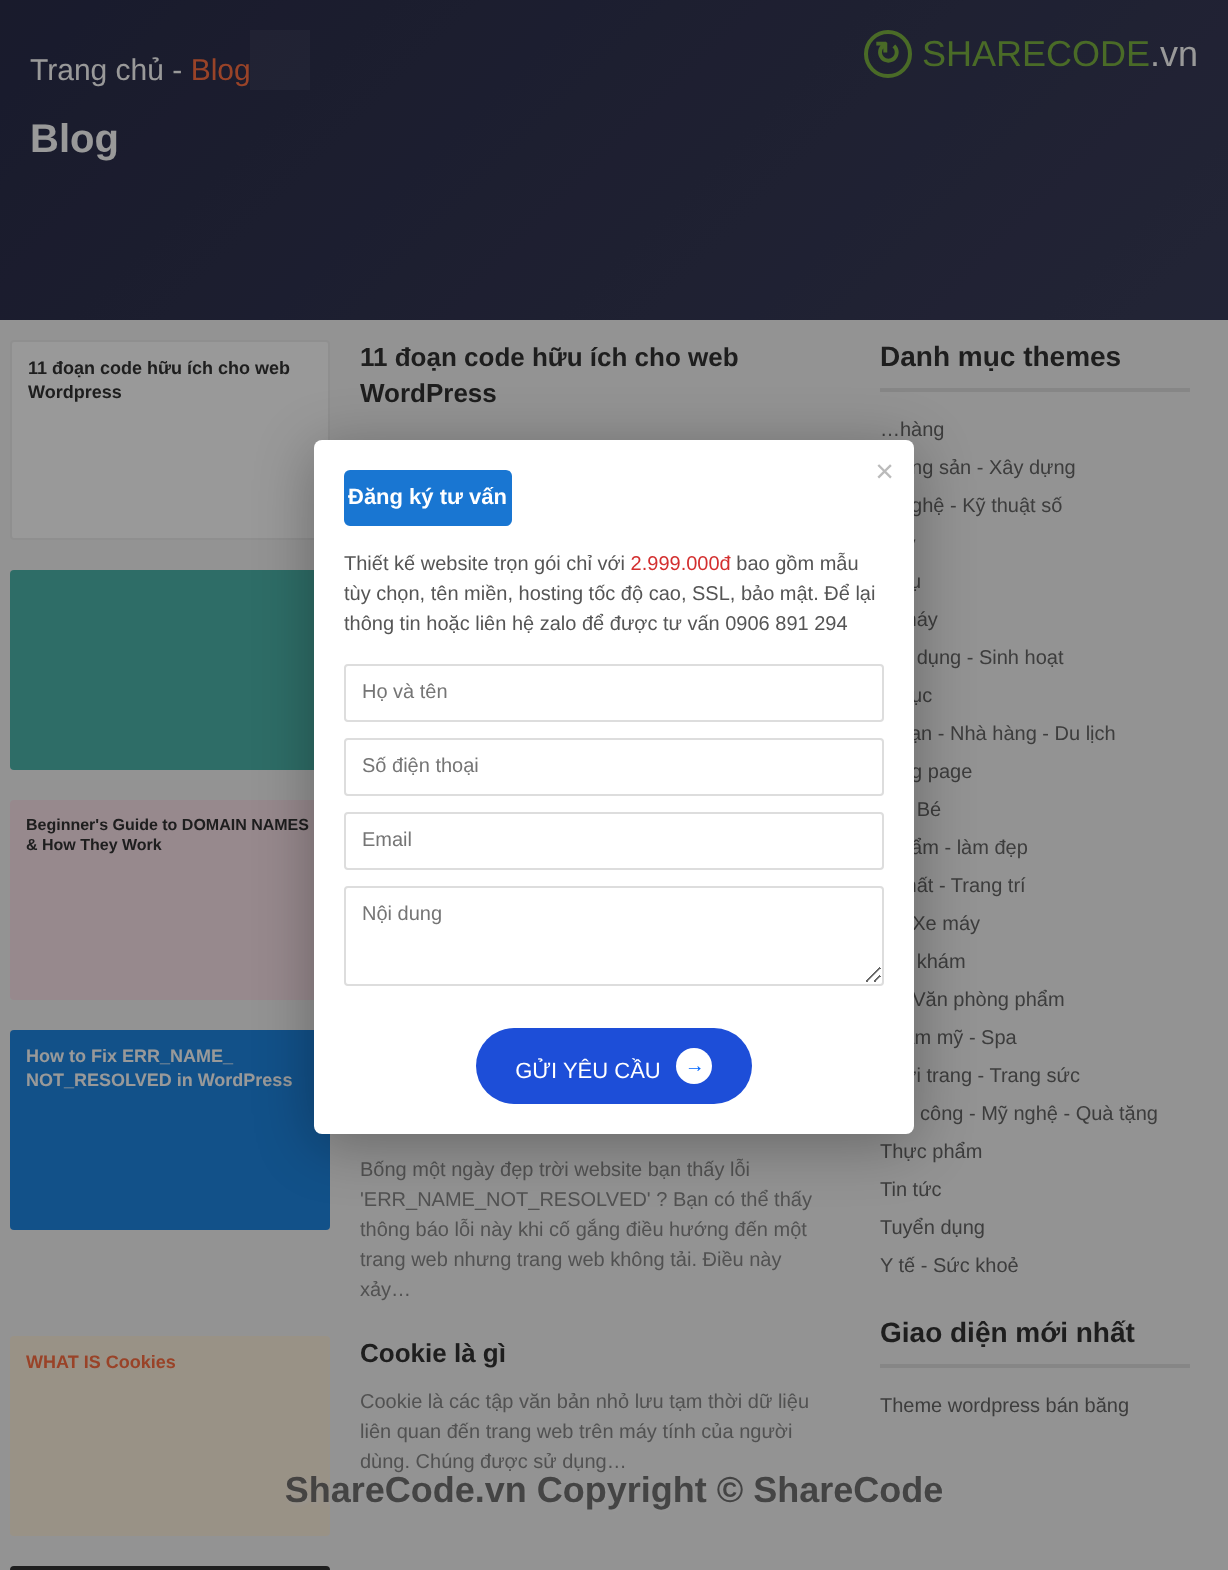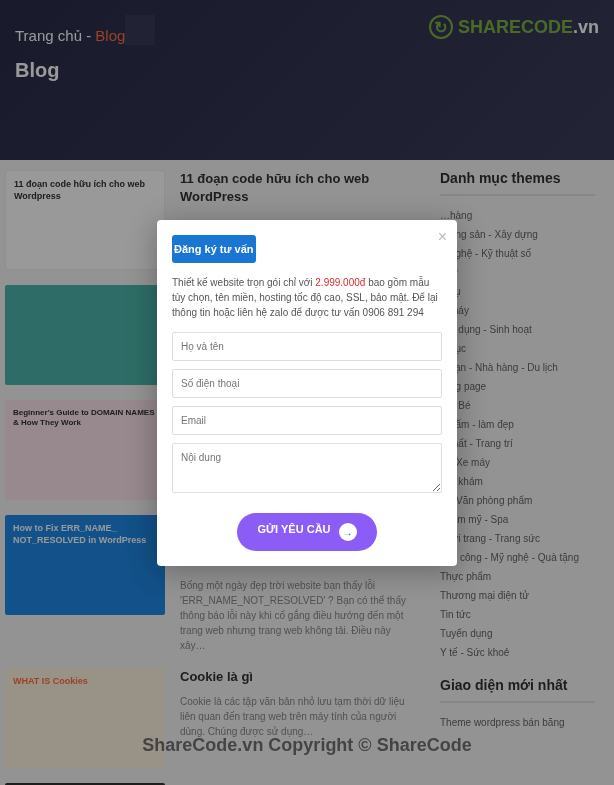--- a/index.html
+++ b/index.html
@@ -1,20 +1,20 @@
 <!DOCTYPE html>
 <html><head>
 <meta charset="utf-8">
 <style>
 *{margin:0;padding:0;box-sizing:border-box;font-family:Arial,sans-serif}
 body{background:#f5f5f5;width:614px;height:785px;overflow:hidden;position:relative}
 .hero{background:linear-gradient(135deg,#2a2d4a 0%,#3a3d5a 100%);height:160px;padding:15px;position:relative}
 .logo{position:absolute;top:15px;right:15px;display:flex;align-items:center;gap:5px}
 .logo-icon{width:24px;height:24px;border:2px solid #7cb342;border-radius:50%;display:flex;align-items:center;justify-content:center;color:#7cb342;font-weight:bold}
-.logo-text{color:#7cb342;font-weight:bold;font-size:18px}
+.logo-text{color:#7cb342;font-weight:normal;font-size:18px}
 .logo-text .vn{color:#fff}
 .breadcrumb{color:#fff;font-size:15px;margin-top:12px}
 .breadcrumb .current{color:#ff7043}
 .page-title{color:#fff;font-size:20px;font-weight:bold;margin-top:15px}
 .square{position:absolute;width:30px;height:30px;background:rgba(255,255,255,0.05);top:15px;left:125px}
 .content{display:flex;gap:30px;padding:10px 0 10px 5px}
 .main{width:405px}
 .sidebar{width:155px}
 .post{display:flex;gap:15px;margin-bottom:15px}
 .thumb{width:160px;height:100px;background:#4db6ac;flex-shrink:0;border-radius:2px;position:relative;overflow:hidden}
@@ -30,21 +30,21 @@
 .watermark{position:absolute;top:735px;left:50%;transform:translateX(-50%);color:rgba(80,80,80,0.8);font-size:18px;font-weight:bold;text-shadow:1px 1px 2px rgba(255,255,255,0.5);white-space:nowrap}
 .overlay{position:absolute;inset:0;background:rgba(0,0,0,0.4);z-index:100}
 .modal{position:absolute;top:220px;left:50%;transform:translateX(-50%);width:300px;background:#fff;border-radius:4px;padding:15px;z-index:101;box-shadow:0 5px 30px rgba(0,0,0,0.3)}
 .close{position:absolute;top:8px;right:10px;color:#bbb;font-size:16px;cursor:pointer}
 .modal-btn{background:#1976d2;color:#fff;padding:8px 2px;border-radius:3px;font-size:11px;font-weight:bold;display:inline-block;margin-bottom:12px}
 .modal-text{font-size:10px;color:#555;line-height:1.5;margin-bottom:12px}
 .price{color:#d32f2f;font-weight:normal}
 .field{border:1px solid #ddd;border-radius:2px;padding:8px;margin-bottom:8px;font-size:10px;color:#999;width:100%}
 .textarea{height:50px;resize:both}
 .submit-wrap{text-align:center;margin-top:8px}
-.submit{background:#8b5cf6;color:#fff;padding:10px 20px;border-radius:20px;border:none;font-size:11px;font-weight:bold;display:inline-flex;align-items:flex-start;gap:8px;cursor:pointer}
+.submit{background:#1d4ed8;color:#fff;padding:10px 20px;border-radius:20px;border:none;font-size:11px;font-weight:normal;display:inline-flex;align-items:flex-end;gap:8px;cursor:pointer}
 .arrow-circle{width:18px;height:18px;background:#fff;border-radius:50%;display:flex;align-items:center;justify-content:center;color:#0066ff;font-size:10px}
 .thumb-text{position:absolute;color:#333;font-size:9px;font-weight:bold;padding:8px;line-height:1.3}
 .thumb4 .thumb-text{color:#fff}
 </style>
 </head>
 <body>
 
 <div class="hero">
   <div class="square"></div>
   <div class="logo">
@@ -124,21 +124,20 @@
         <div class="cat-item">…ă Bé</div>
         <div class="cat-item">…hẩm - làm đẹp</div>
         <div class="cat-item">…thất - Trang trí</div>
         <div class="cat-item">…- Xe máy</div>
         <div class="cat-item">…g khám</div>
         <div class="cat-item">…- Văn phòng phẩm</div>
         <div class="cat-item">Thẩm mỹ - Spa</div>
         <div class="cat-item">Thời trang - Trang sức</div>
         <div class="cat-item">Thủ công - Mỹ nghệ - Quà tặng</div>
         <div class="cat-item">Thực phẩm</div>
-        <div class="cat-item">Thương mại điện tử</div>
         <div class="cat-item">Tin tức</div>
         <div class="cat-item">Tuyển dụng</div>
         <div class="cat-item">Y tế - Sức khoẻ</div>
       </div>
     <div class="sidebar-title" style="margin-top:15px">Giao diện mới nhất</div>
     <div class="cat-item">Theme wordpress bán băng</div>
   </div>
 </div>
 
 <div class="watermark">ShareCode.vn  Copyright © ShareCode</div>

